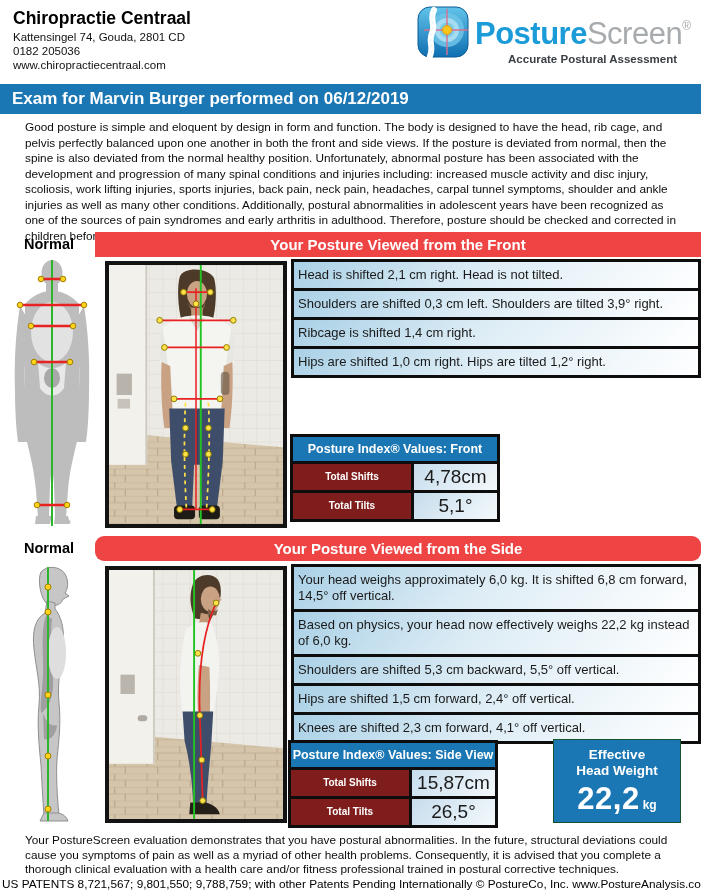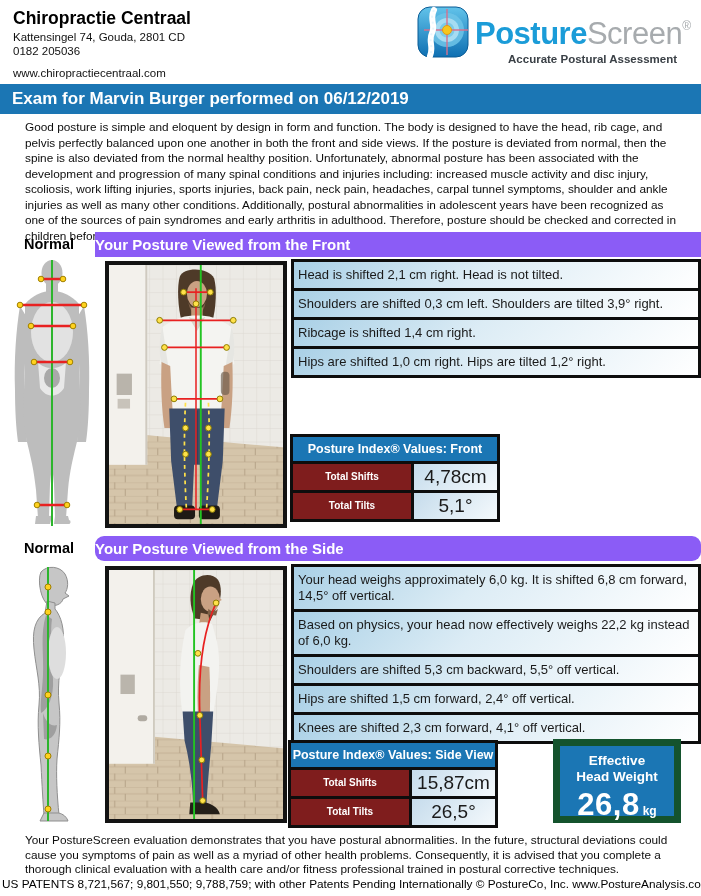--- a/index.html
+++ b/index.html
@@ -4,21 +4,21 @@
 <style>
   * { margin:0; padding:0; box-sizing:border-box; }
   html,body { background:#fff; }
   body { font-family:"Liberation Sans", sans-serif; color:#111; }
   .page { position:relative; width:701px; height:896px; background:#fff; overflow:hidden; }
 
   
   .clinic-name { position:absolute; left:13px; top:8px; font-size:17.5px; font-weight:bold; color:#000; }
   .clinic-line1 { position:absolute; left:13px; top:31px; font-size:11.5px; }
   .clinic-line2 { position:absolute; left:13px; top:45px; font-size:11.5px; }
-  .clinic-line3 { position:absolute; left:13px; top:59px; font-size:11.5px;margin-top:8px; }
+  .clinic-line3 { position:absolute; left:13px; top:59px; font-size:11.5px; }
 
   .brand { position:absolute; right:10px; top:6px; width:280px; height:64px; }
   .brand-row { display:flex; align-items:flex-start; justify-content:flex-end; }
   .brand-icon { width:52px; height:52px; margin-right:6px; flex:0 0 auto; }
   .brand-text { line-height:40px; white-space:nowrap; }
   .brand-posture { font-size:31px; font-weight:bold; color:#1b9cd8; letter-spacing:-0.5px; }
   .brand-screen { font-size:31px; font-weight:300; color:#a7abae; letter-spacing:-0.5px; }
   .brand-reg { font-size:12px; color:#a7abae; vertical-align:14px; }
   .brand-tagline { text-align:right; font-size:11.5px; font-weight:bold; color:#3a4046; margin-top:-6px; padding-right:14px; }
 
@@ -28,22 +28,22 @@
 
   
   .intro { position:absolute; left:25px; top:120px; width:657px; font-size:11.8px; line-height:15.5px; color:#0c0c0c; }
   .conclusion { position:absolute; left:25px; top:833px; width:657px; font-size:11.8px; line-height:14.6px; color:#0c0c0c; }
   .patents { position:absolute; left:2px; top:877px; width:699px; font-size:11.8px; color:#000; white-space:nowrap; }
 
   
   .normal-label { position:absolute; width:90px; text-align:center; font-size:14.5px; font-weight:bold; color:#000; }
   .front-normal { left:4px; top:236px; }
   .side-normal  { left:4px; top:540px; }
-  .section-banner { position:absolute; left:95px; width:606px; height:25px; background:#8b5cf6;
-    color:#fff; font-size:15px; font-weight:bold; line-height:25px; }
+  .section-banner { position:absolute; left:95px; width:606px; height:25px; background:#ef4444;
+    color:#fff; font-size:15px; font-weight:bold; text-align:center; line-height:25px; }
   .front-banner { top:232px; }
   .side-banner  { top:536px;border-radius:9px; }
 
   
   .figure-front { position:absolute; left:8px; top:258px; width:88px; height:272px; }
   .figure-side  { position:absolute; left:10px; top:563px; width:80px; height:262px; }
   .photo { position:absolute; left:105px; border:4px solid #131313; background:#eceae6; }
   .photo-front { top:261px; width:182px; height:267px; }
   .photo-side  { top:566px; width:182px; height:257px; }
   .photo svg { display:block; width:100%; height:100%; }
@@ -64,21 +64,21 @@
     height:24px; line-height:24px; margin-bottom:3px; }
   .index-row { display:flex; height:26px; margin-bottom:3px; }
   .index-row:last-child { margin-bottom:0; }
   .index-label { width:118px; background:#7f1d1d; color:#fff; font-size:10px; font-weight:bold;
     text-align:center; line-height:26px; margin-right:3px; }
   .index-value { flex:1; background:linear-gradient(135deg,#c6dcec 0%, #f4f9fc 100%);
     color:#1a1a1a; font-size:19px; text-align:center; line-height:26px; }
 
   
   .head-weight { position:absolute; left:553px; top:739px; width:128px; height:84px;
-    border:7px solid #14532d; background:#1b76b4; color:#fff; text-align:center; padding-top:7px; }
+    border:1px solid #14532d; background:#1b76b4; color:#fff; text-align:center; padding-top:7px; }
   .hw-label { font-size:13.5px; font-weight:bold; line-height:16px; }
   .hw-value-row { margin-top:2px; }
   .hw-value { font-size:31px; font-weight:bold; letter-spacing:0.5px; }
   .hw-unit { font-size:12px; font-weight:bold; margin-left:3px; }
 </style>
 </head>
 <body>
 
 <div class="page">
 
@@ -316,20 +316,20 @@
     <div class="index-row">
       <div class="index-label">Total Tilts</div>
       <div class="index-value">26,5°</div>
     </div>
   </div>
 
   <div class="head-weight">
     <div class="hw-label">Effective</div>
     <div class="hw-label">Head Weight</div>
     <div class="hw-value-row">
-      <span class="hw-value">26,8</span><span class="hw-unit">kg</span>
+      <span class="hw-value">22,2</span><span class="hw-unit">kg</span>
     </div>
   </div>
 
   <div class="conclusion">Your PostureScreen evaluation demonstrates that you have postural abnormalities. In the future, structural deviations could cause you symptoms of pain as well as a myriad of other health problems. Consequently, it is advised that you complete a thorough clinical evaluation with a health care and/or fitness professional trained in postural corrective techniques.</div>
   <div class="patents">US PATENTS 8,721,567; 9,801,550; 9,788,759; with other Patents Pending Internationally © PostureCo, Inc. www.PostureAnalysis.com</div>
 
 </div>
 
 </body></html>

